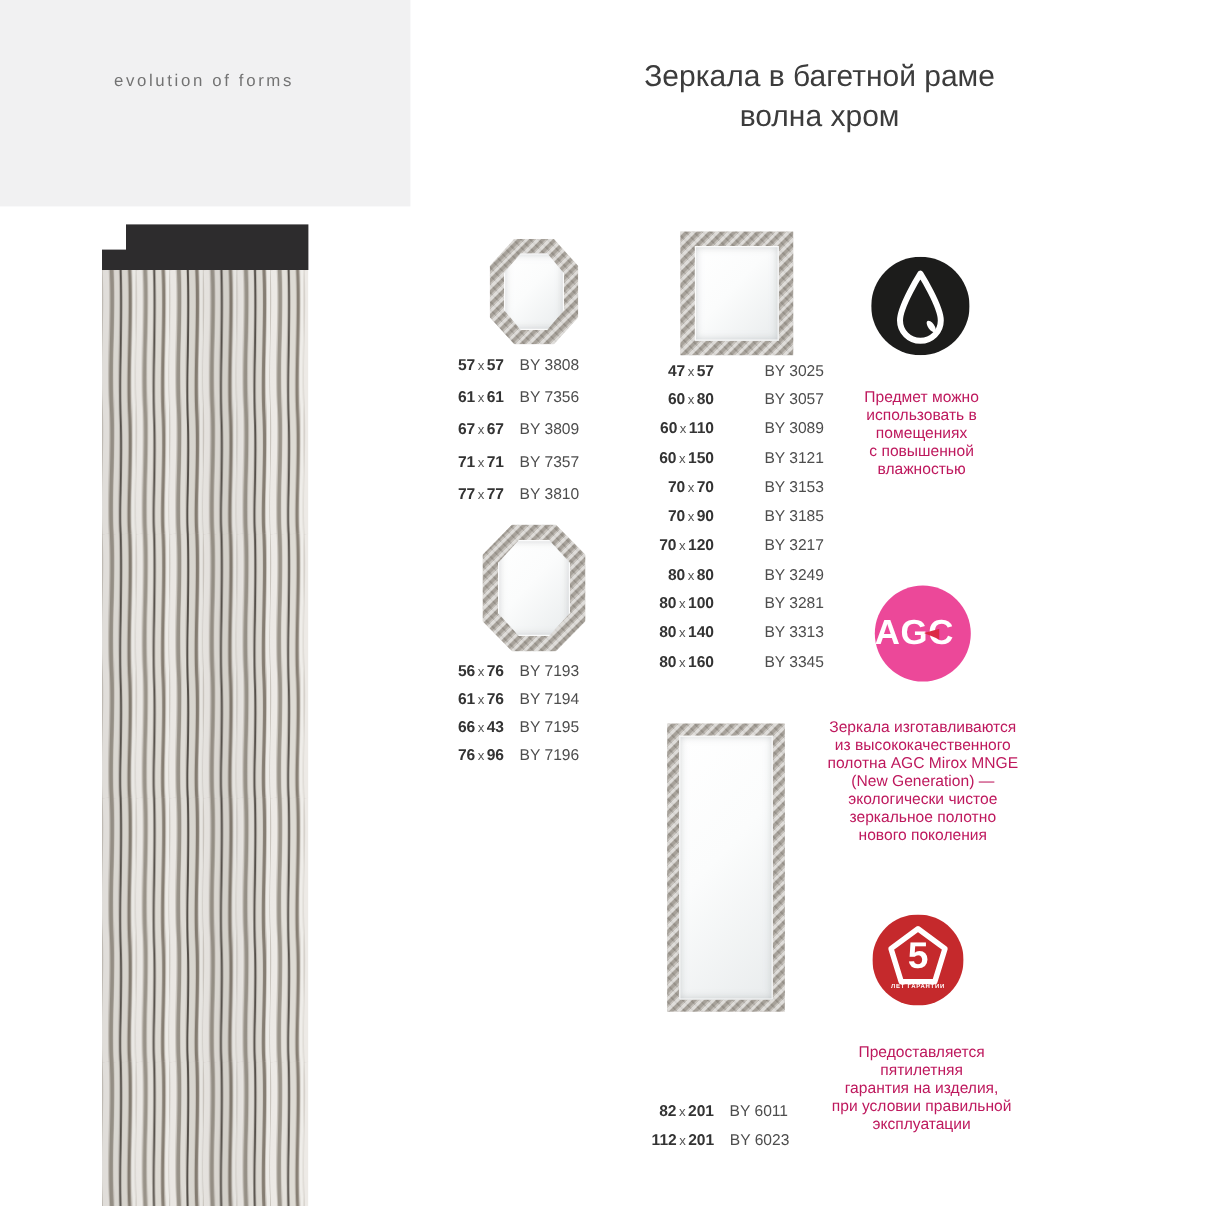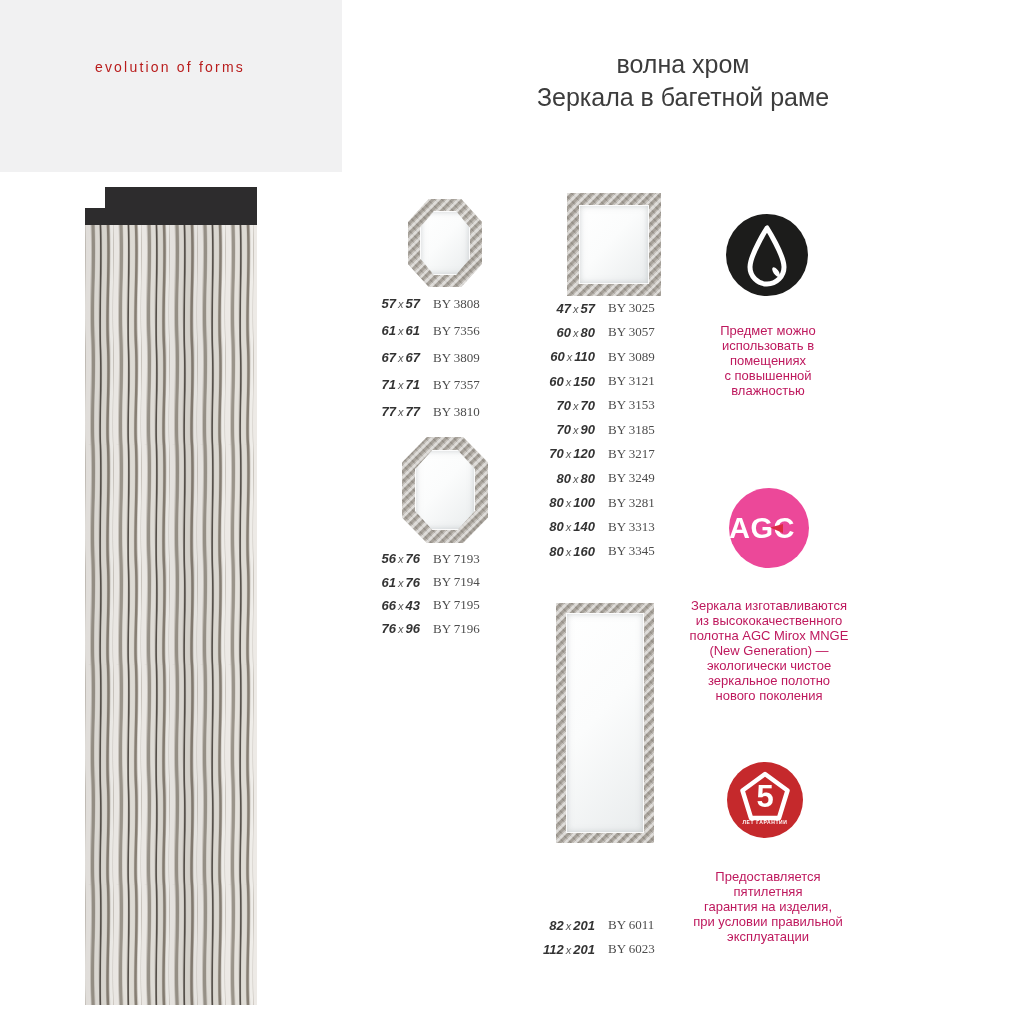--- a/index.html
+++ b/index.html
@@ -6,21 +6,21 @@
   html,body { width:1024px; height:1024px; background:#ffffff; overflow:hidden;
               font-family:"Liberation Sans", sans-serif; }
   .abs { position:absolute; }
 
   
   .header-box { left:0; top:0; width:342px; height:172px; background:#f1f1f2; }
   .logo-block { left:70px; top:52px; width:200px; text-align:center; }
   .logo-text { font-size:37px; font-weight:bold; letter-spacing:0px;
     background:linear-gradient(90deg,#79ba2e 0%,#5aa637 30%,#3c8f47 55%,#23645e 78%,#174b67 100%);
     -webkit-background-clip:text; background-clip:text; color:transparent; line-height:1; }
-  .logo-tagline { font-size:14px; color:#b91c1c; letter-spacing:2.2px; margin-top:7px; }
+  .logo-tagline { font-size:14px; color:#737373; letter-spacing:2.2px; margin-top:7px; }
 
   .page-title { left:433px; top:48px; width:500px; text-align:center;
     font-size:25px; color:#3c3c3c; line-height:1.32; }
 
   
   .profile { left:85px; top:187px; width:172px; height:818px; }
   .cap-main { left:20px; top:0; width:152px; height:38px; background:#2d2c2d; }
   .cap-step { left:0; top:21px; width:24px; height:17px; background:#2d2c2d; }
   .stripes { left:0; top:38px; width:172px; height:780px; }
   .stripes-shade { left:0; top:38px; width:172px; height:780px;
@@ -40,26 +40,26 @@
   .m-oct-portrait { left:402px; top:437px; width:86px; height:106px; }
   .m-oct-portrait .glass { inset:13px; }
   .m-rect { left:567px; top:193px; width:94px; height:103px; }
   .m-rect .glass { inset:12px; }
   .m-tall { left:556px; top:603px; width:98px; height:240px; }
   .m-tall .glass { inset:10px; }
 
   
   .size-list { font-size:13px; color:#4d4d4d; }
   .size-list .row { display:flex; align-items:center; }
-  .sz { font-weight:bold; color:#333333; min-width:52px; text-align:right; white-space:nowrap;font-style:italic; }
+  .sz { font-weight:bold; color:#333333; min-width:52px; text-align:right; white-space:nowrap; }
   .sep { font-weight:normal; color:#555555; font-size:11px; margin:0 2px; }
-  .code { margin-left:13px; white-space:nowrap;font-family:Liberation Serif, serif; }
+  .code { margin-left:13px; white-space:nowrap; }
   .list-1 { left:368px; top:290px; } .list-1 .row { height:27px; }
   .list-2 { left:368px; top:547px; } .list-2 .row { height:23.4px; }
-  .list-3 { left:543px; top:296px; } .list-3 .row { height:24.3px; }
+  .list-3 { left:543px; top:296px; } .list-3 .row { height:24.3px;gap:29px; }
   .list-4 { left:543px; top:913px; } .list-4 .row { height:24px; }
 
   
   .feature-text { text-align:center; font-size:13px; line-height:15px; color:#be185d; white-space:pre-line; }
   .circ { border-radius:50%; }
   .drop-circle { left:726px; top:214px; width:82px; height:82px; }
   .drop-text { left:678px; top:323px; width:180px; }
   .agc-circle { left:729px; top:488px; width:80px; height:80px; background:#ec4899;
     display:flex; align-items:center; justify-content:flex-start; }
   .agc-word { color:#ffffff; font-size:29px; font-weight:bold; letter-spacing:0.5px; }
@@ -74,22 +74,22 @@
   .warranty-text { left:668px; top:869px; width:200px; }
 </style>
 </head>
 <body>
 
 <div class="abs header-box"></div>
 <div class="abs logo-block">
   <div class="logo-tagline">evolution of forms</div>
 </div>
 <div class="abs page-title">
+  <div>Зеркала в багетной раме</div>
   <div>волна хром</div>
-  <div>Зеркала в багетной раме</div>
 </div>
 
 <div class="abs profile">
   <div class="abs cap-step"></div>
   <div class="abs cap-main"></div>
   <svg class="abs stripes" width="172" height="780" viewBox="0 0 172 780" xmlns="http://www.w3.org/2000/svg">
     <defs>
       <pattern id="wave" width="28" height="220" patternUnits="userSpaceOnUse">
         <rect width="28" height="220" fill="#cbc6bf"></rect>
         <path d="M3,0 C5,40 1,75 3,110 C5,150 1,185 3,220" stroke="#edeae6" stroke-width="5" fill="none"></path>

